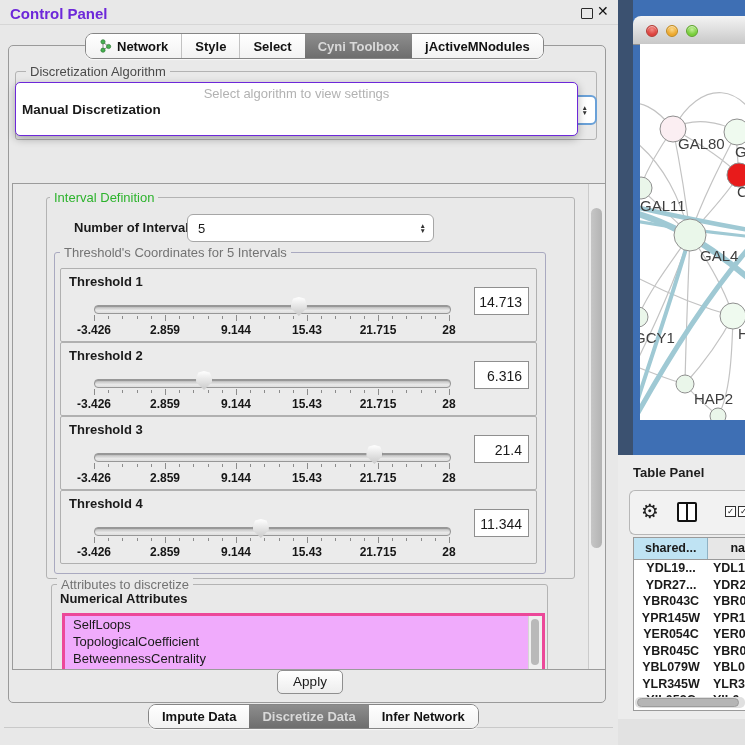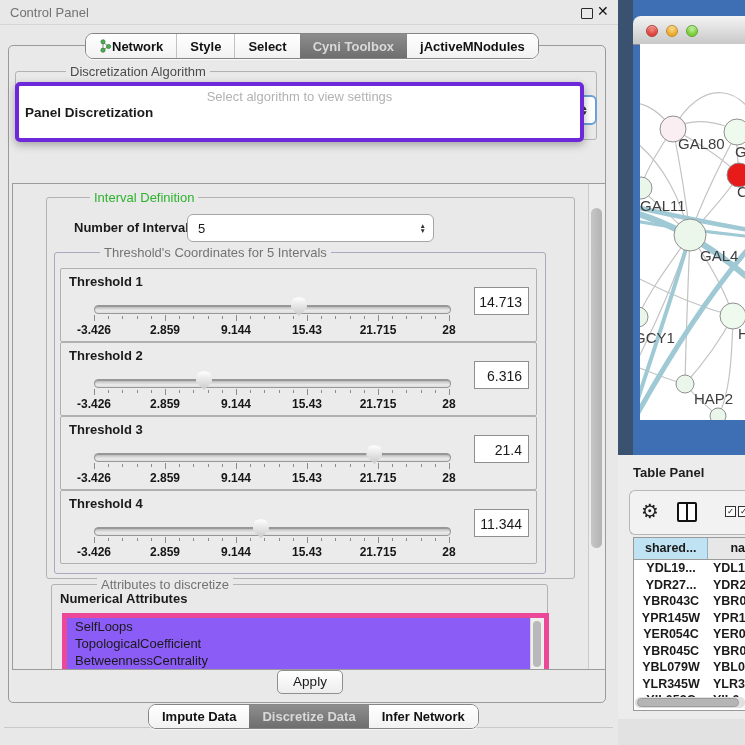--- a/index.html
+++ b/index.html
@@ -6,47 +6,47 @@
   body{
     width:745px;height:745px;position:relative;overflow:hidden;
     background:#e2e2e2;
     font-family:"Liberation Sans","DejaVu Sans",sans-serif;
     color:#1a1a1a;-webkit-font-smoothing:antialiased;
   }
   .abs{position:absolute;}
   
   #control-panel{left:0;top:0;width:618px;height:745px;background:#e8e8e8;}
   .cp-titlebar{left:0;top:0;width:618px;height:24px;border-bottom:1px solid #d6d6d6;}
-  .cp-title{left:10px;top:5px;font-size:13px;color:#737373;}
+  .cp-title{left:10px;top:5px;font-size:15px;color:#6d28d9;font-weight:bold;}
   .float-ic{left:581px;top:8px;width:10px;height:9px;border:1.5px solid #2a2a2a;border-radius:1px;}
   .close-ic{left:597px;top:3px;font-size:14px;font-weight:bold;color:#111;}
   .main-panel{left:8px;top:45px;width:596px;height:656px;background:#e9e9e9;border:1px solid #9a9a9a;border-radius:5px;}
   .outer-bottom-line{left:4px;top:727px;width:609px;height:0;border-top:1px solid #c9c9c9;}
 
   
   .tabbar{top:33px;height:24px;display:flex;z-index:10;border:1px solid #858585;border-radius:8px;overflow:hidden;background:#fcfcfc;box-shadow:0 1px 1px rgba(255,255,255,.7);}
-  .tab{display:flex;align-items:center;justify-content:center;padding:0 13px;font-size:13px;font-weight:600;color:#111;background:linear-gradient(180deg,#ffffff,#f2f2f2);cursor:default;}
+  .tab{display:flex;align-items:center;justify-content:center;gap:5px;padding:0 13px;font-size:13px;font-weight:600;color:#111;background:linear-gradient(180deg,#ffffff,#f2f2f2);cursor:default;}
   .tab.div-l{border-left:1px solid #c2c2c2;}
   .tab.sel{background:linear-gradient(180deg,#8d8d8d,#6e6e6e);color:#d9d9d9;}
   .neticon{flex:0 0 auto;}
 
   
   .group{border:1px solid #b3b3b3;border-radius:3px;}
-  .group-title{position:absolute;top:-8px;left:10px;background:#e9e9e9;padding:0 4px;font-size:13px;line-height:15px;margin-left:40px;}
+  .group-title{position:absolute;top:-8px;left:10px;background:#e9e9e9;padding:0 4px;font-size:13px;line-height:15px;}
   .t-gray{color:#4a4a4a;}
   .t-green{color:#2db32d;}
   .t-blue{color:#737373;}
 
   .combo{background:#fff;border:1px solid #a6a6a6;border-radius:5px;font-size:13px;display:flex;align-items:center;}
   .combo .val{padding-left:10px;flex:1;white-space:nowrap;overflow:hidden;}
   .stepper{display:flex;flex-direction:column;align-items:center;margin-right:7px;color:#333;}
   .stepper span{font-size:6.5px;line-height:5.5px;}
 
   
-  .popup{left:15px;top:82px;width:561px;height:52px;background:#fff;border:4px solid #6d28d9;border-radius:5px;box-shadow:0 3px 8px rgba(0,0,0,.30);z-index:40;}
+  .popup{left:15px;top:82px;width:561px;height:52px;background:#fff;border:1px solid #6d28d9;border-radius:5px;box-shadow:0 3px 8px rgba(0,0,0,.30);z-index:40;}
   .popup .prompt{position:absolute;left:0;right:0;top:3px;text-align:center;font-size:13px;color:#b2b2b2;}
   .popup .item{position:absolute;left:6px;font-size:13.5px;white-space:nowrap;}
   .popup .item.b{font-weight:bold;top:19px;}
   .popup .item.n{top:35px;}
 
   
   .scrollwrap{left:12px;top:183px;width:592px;height:485px;border:1px solid #9b9b9b;background:#e9e9e9;overflow:hidden;}
   .vscroll{position:absolute;right:0;top:0;width:16px;height:100%;background:#ededed;border-left:1px solid #cbcbcb;}
   .vscroll .thumb{position:absolute;left:2px;top:24px;width:11px;height:340px;background:linear-gradient(90deg,#c6c6c6,#b3b3b3);border-radius:6px;}
 
@@ -56,21 +56,21 @@
   .thr-track{position:absolute;left:33px;top:36px;width:355px;height:7px;border:1px solid #979797;border-radius:4px;background:linear-gradient(180deg,#b7b7b7,#e9e9e9 65%,#dedede);box-shadow:inset 0 1px 1px rgba(0,0,0,.22);}
   .thr-thumb{position:absolute;top:28px;width:16px;height:19px;background:linear-gradient(180deg,#ffffff,#c9c9c9);clip-path:polygon(0% 38%,14% 8%,50% 0%,86% 8%,100% 38%,100% 58%,50% 100%,0% 58%);filter:drop-shadow(0 0 1px #7e7e7e);}
   .tick{position:absolute;width:1px;background:#8b8b8b;}
   .tick.minor{top:47px;height:3px;}
   .tick.major{top:46px;height:6px;}
   .tick-lbl{position:absolute;top:54px;transform:translateX(-50%);font-size:12px;font-weight:600;color:#161616;white-space:nowrap;}
   .thr-value{position:absolute;left:413px;top:18px;width:55px;height:28px;background:#fff;border:1px solid #8f8f8f;font-size:14px;line-height:28px;text-align:right;padding-right:6px;box-sizing:border-box;}
 
   
   .attr-label{position:absolute;left:8px;top:6px;font-size:13px;font-weight:bold;}
-  .attr-list{position:absolute;left:10px;top:28px;width:477px;height:82px;background:#8b5cf6;border:5px solid #ec4899;}
+  .attr-list{position:absolute;left:10px;top:28px;width:477px;height:82px;background:#f0abfc;border:3px solid #ec4899;}
   .attr-item{padding-left:8px;font-size:13px;height:17px;line-height:17px;white-space:nowrap;}
   .attr-scroll{position:absolute;right:0;top:0;width:13px;height:100%;background:#efefef;border-left:1px solid #d5d5d5;}
   .attr-scroll .thumb{position:absolute;left:2px;top:3px;width:8px;height:46px;background:#b9b9b9;border-radius:5px;}
 
   .apply-btn{left:277px;top:670px;width:64px;height:22px;background:linear-gradient(180deg,#ffffff,#ededed);border:1px solid #8f8f8f;border-radius:5px;font-size:13.5px;text-align:center;line-height:21px;}
 
   
   .navy-strip{left:618px;top:0;width:15px;height:455px;background:#3b5170;}
   .net-frame{left:633px;top:0;width:112px;height:455px;background:#3e6fb4;}
   .net-titlebar{left:633px;top:16px;width:112px;height:28px;background:linear-gradient(180deg,#f4f4f4,#c8c8c8);border-radius:8px 0 0 0;border-bottom:1px solid #8f8f8f;}
@@ -143,21 +143,21 @@
       <span class="val"></span>
       <span class="stepper">
           <span>▲</span>
           <span>▼</span>
         </span>
     </div>
   </div>
 
   <div class="abs popup">
     <div class="prompt">Select algorithm to view settings</div>
-    <div class="item b">Panel Discretization</div>
+    <div class="item b">Manual Discretization</div>
   </div>
 
 
   <div class="abs scrollwrap">
 
     <div class="group" style="position:absolute;left:33px;top:13px;width:527px;height:380px;">
       <span class="group-title t-green" style="left:3px;">Interval Definition</span>
       <span style="position:absolute;left:27px;top:22px;font-size:13px;font-weight:bold;">Number of Intervals</span>
       <div class="combo" style="position:absolute;left:140px;top:16px;width:245px;height:26px;border-radius:6px;">
         <span class="val">5</span>

